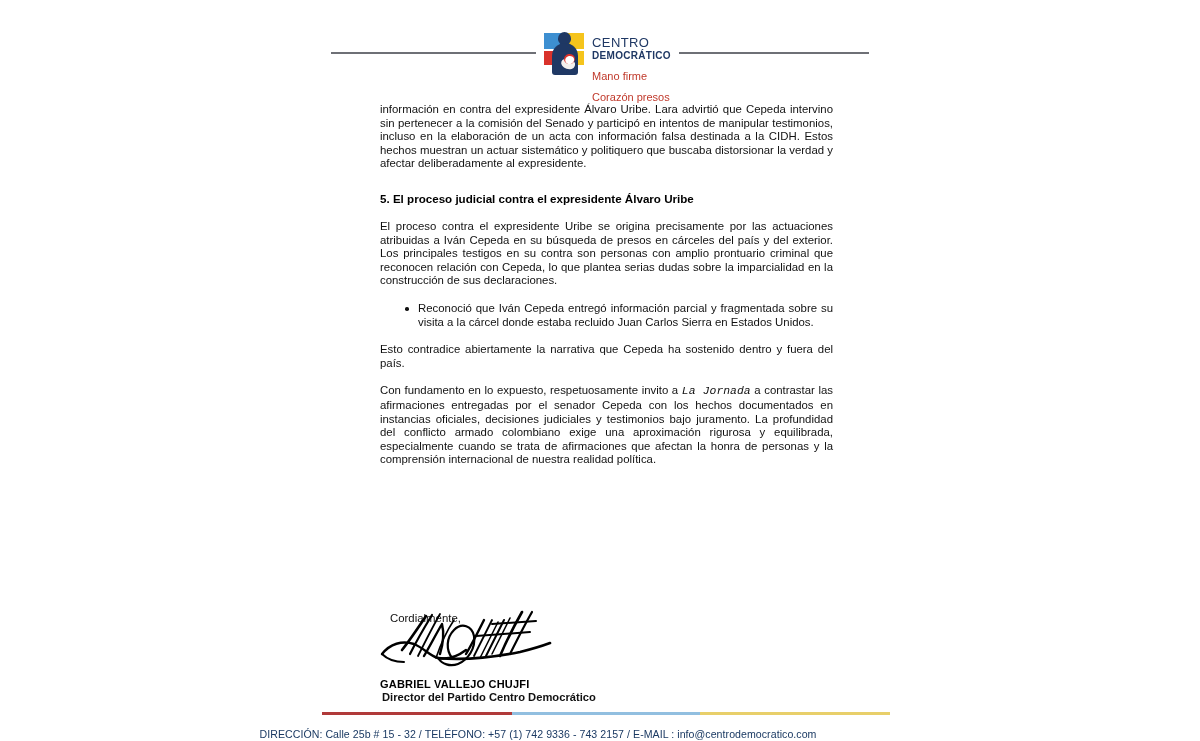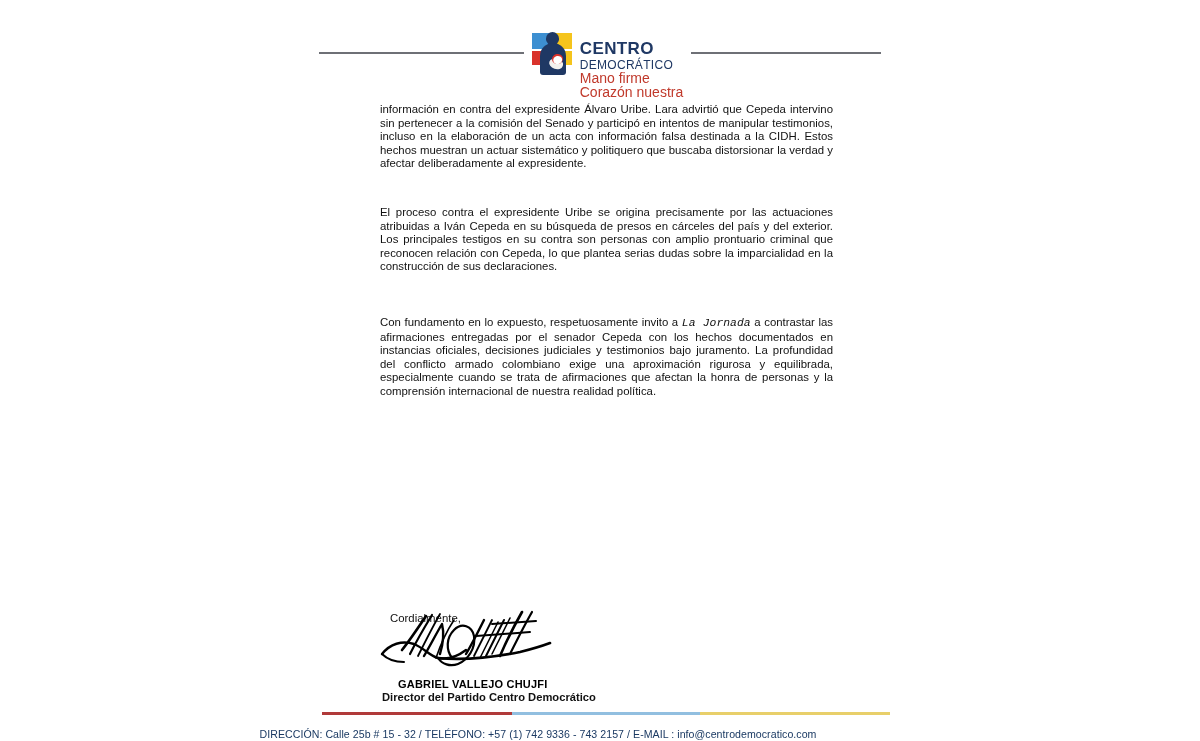--- a/index.html
+++ b/index.html
@@ -107,37 +107,37 @@
     background: #f3f1ee;
     border-radius: 50% 40% 50% 50%;
     transform: rotate(18deg);
   }
 
   .logo-text {
     margin-left: 6px;
     line-height: 1;
   }
   .logo-centro {
-    font-size: 17px;
-    font-weight: bold;
+    font-size: 13px;
+    font-weight: normal;
     letter-spacing: 0.4px;
     color: #1f3864;
     margin-top: 33px;
   }
   .logo-democratico {
-    font-size: 12px;
-    font-weight: normal;
+    font-size: 10px;
+    font-weight: bold;
     letter-spacing: 0.3px;
     color: #1f3864;
     margin-top: 2px;
   }
   .logo-slogan1, .logo-slogan2 {
-    font-size: 14px;
+    font-size: 11px;
     color: #c0392b;
-    margin-top: 0;
+    margin-top: 10px;
     font-style: normal;
   }
 
   
   .content {
     position: absolute;
     left: 380px;
     top: 103px;
     width: 453px;
   }
@@ -202,21 +202,21 @@
   .signature-img {
     position: absolute;
     left: 0px;
     top: -2px;
     width: 190px;
     height: 62px;
     pointer-events: none;
   }
   .sig-name {
     position: absolute;
-    left: 18px; top: 66px;
+    left: 0; top: 66px;
     font-size: 11px;
     font-weight: bold;
     letter-spacing: 0.2px;
     color: #000000;
   }
   .sig-title {
     position: absolute;
     left: 2px; top: 79px;
     font-size: 11.2px;
     color: #111111;
@@ -272,46 +272,49 @@
           <div class="lm-head"></div>
           <div class="lm-body"></div>
           <div class="lm-hand"></div>
           <div class="lm-heart"></div>
         </div>
       </div>
       <div class="logo-text">
         <div class="logo-centro">CENTRO</div>
         <div class="logo-democratico">DEMOCRÁTICO</div>
         <div class="logo-slogan1">Mano firme</div>
-        <div class="logo-slogan2">Corazón nuestra</div>
+        <div class="logo-slogan2">Corazón presos</div>
       </div>
     </div>
 
     <div class="header-rule right"></div>
   </div>
 
   <div class="content">
 
     <p class="body">información en contra del expresidente Álvaro Uribe. Lara advirtió que Cepeda intervino sin pertenecer a la comisión del Senado y participó en intentos de manipular testimonios, incluso en la elaboración de un acta con información falsa destinada a la CIDH. Estos hechos muestran un actuar sistemático y politiquero que buscaba distorsionar la verdad y afectar deliberadamente al expresidente.</p>
 
     <div class="gap-lg"></div>
 
+    <h2 class="section-heading">5. El proceso judicial contra el expresidente Álvaro Uribe</h2>
 
     <div class="gap-md"></div>
 
     <p class="body">El proceso contra el expresidente Uribe se origina precisamente por las actuaciones atribuidas a Iván Cepeda en su búsqueda de presos en cárceles del país y del exterior. Los principales testigos en su contra son personas con amplio prontuario criminal que reconocen relación con Cepeda, lo que plantea serias dudas sobre la imparcialidad en la construcción de sus declaraciones.</p>
 
     <div class="gap-md"></div>
 
 
     <ul class="bullets">
+      <li>Reconoció que Iván Cepeda entregó información parcial y fragmentada sobre su visita a la cárcel donde estaba recluido Juan Carlos Sierra en Estados Unidos.</li>
     </ul>
 
     <div class="gap-md"></div>
 
+    <p class="body">Esto contradice abiertamente la narrativa que Cepeda ha sostenido dentro y fuera del país.</p>
 
     <div class="gap-md"></div>
 
     <p class="body"><span>Con fundamento en lo expuesto, respetuosamente invito a </span><span class="italic">La Jornada</span><span> a contrastar las afirmaciones entregadas por el senador Cepeda con los hechos documentados en instancias oficiales, decisiones judiciales y testimonios bajo juramento. La profundidad del conflicto armado colombiano exige una aproximación rigurosa y equilibrada, especialmente cuando se trata de afirmaciones que afectan la honra de personas y la comprensión internacional de nuestra realidad política.</span></p>
 
     <div class="gap-md"></div>
 
 
   </div>
 

